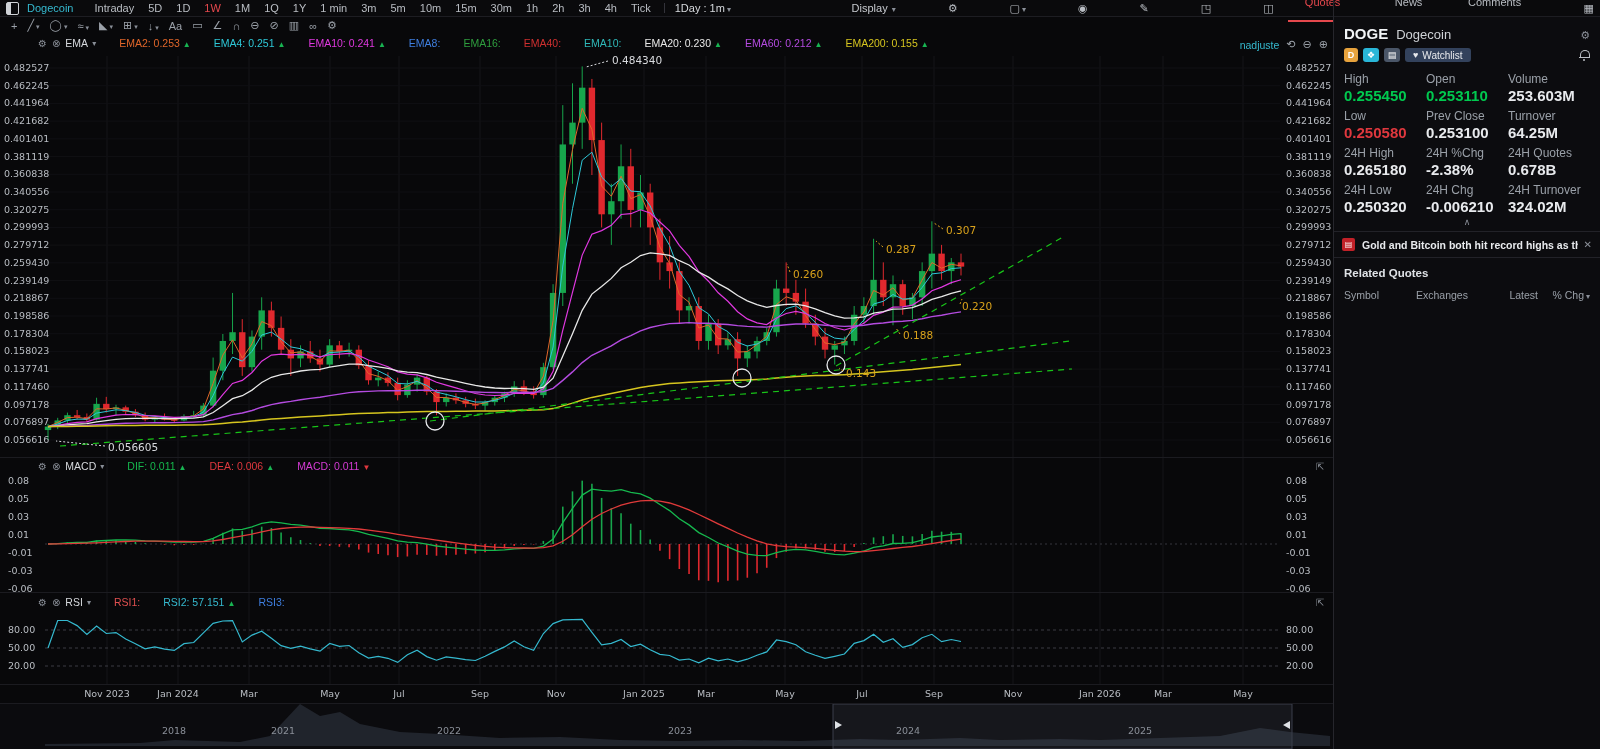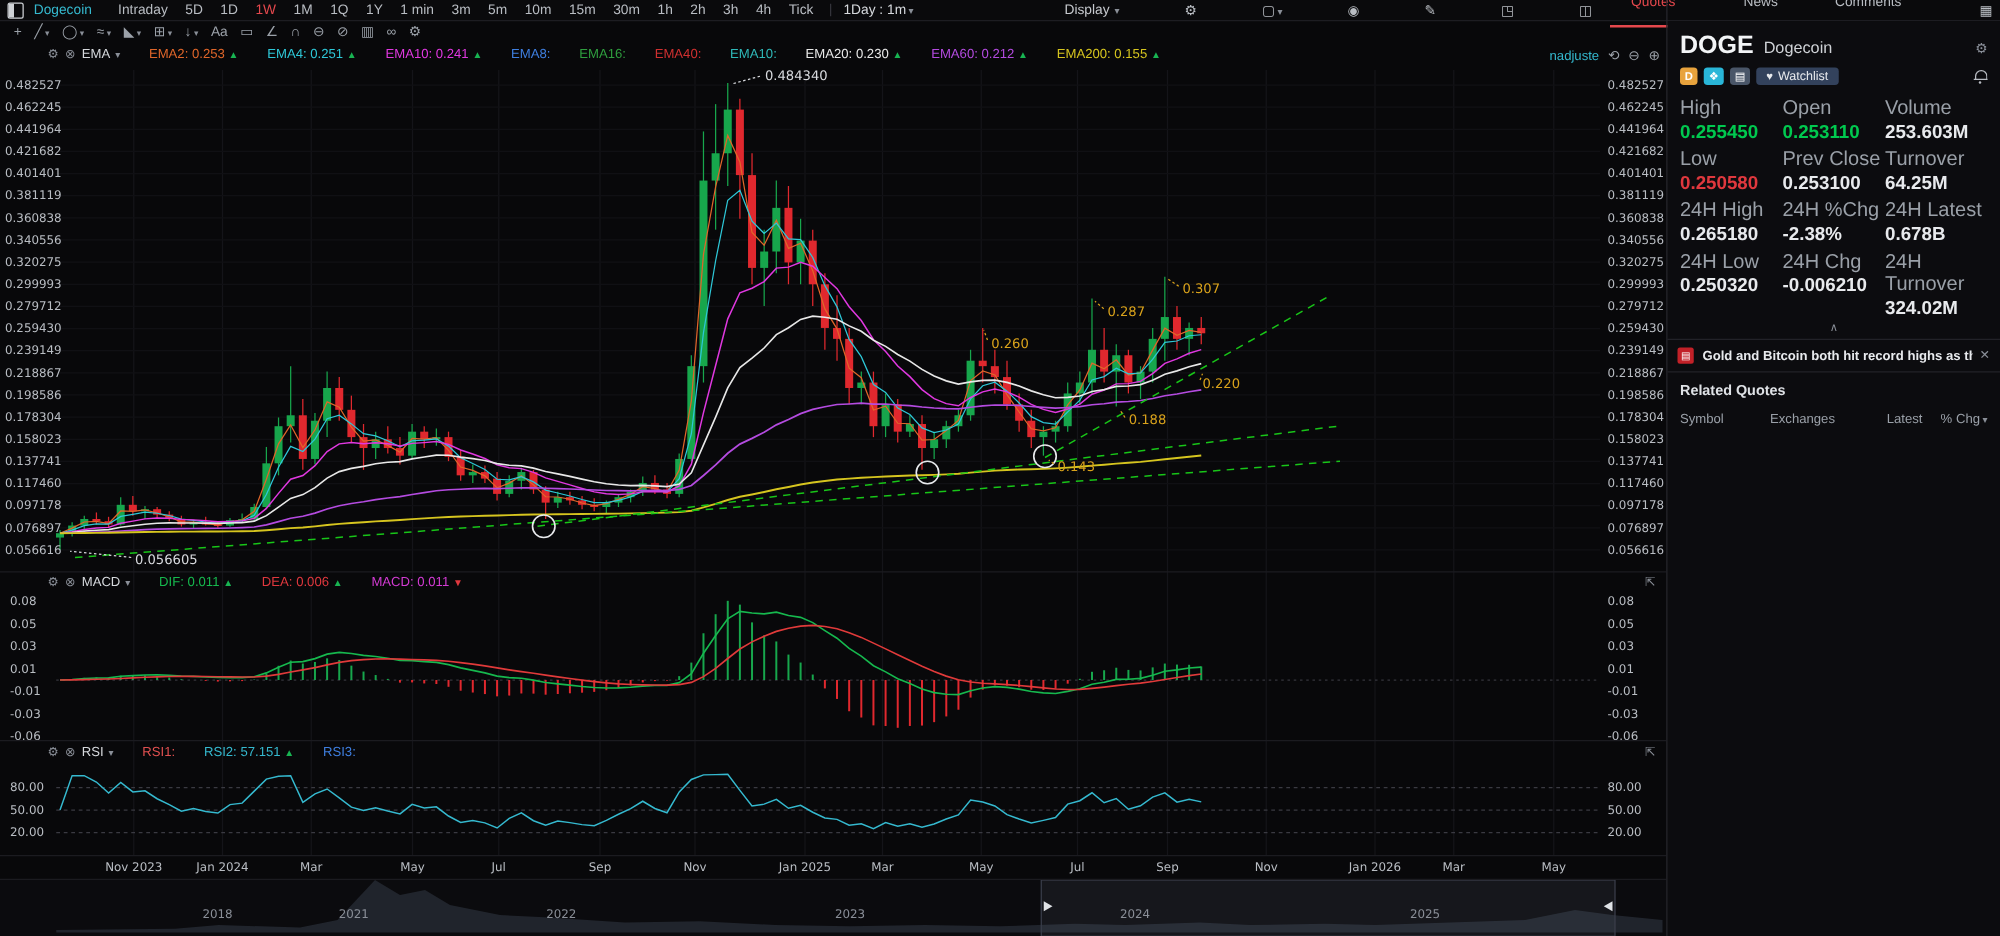--- a/index.html
+++ b/index.html
@@ -34,21 +34,21 @@
   .legend{position:absolute;display:flex;align-items:center;font-size:10.5px;z-index:4;white-space:nowrap;}
   .lg-ic{color:#8a8f98;font-size:10px;margin-right:5px;cursor:pointer;}
   .lg-name{color:#d6d9dd;margin-right:2px;cursor:pointer;}
   .lg-item{margin-left:23px;}
   .up{color:#18b452;font-size:8px;margin-left:3px;}
   .dn{color:#e0383e;font-size:8px;margin-left:3px;}
   .expand-ic{position:absolute;color:#8a8f98;font-size:10px;z-index:4;cursor:pointer;}
   
   #rpanel{position:absolute;left:1334px;top:17px;width:266px;height:732px;background:#0c0c0f;z-index:6;}
   #rp-head{padding:8px 10px 0 10px;display:flex;align-items:baseline;}
-  #rp-sym{font-size:20px;font-weight:bold;color:#f2f4f6;}
+  #rp-sym{font-size:15px;font-weight:bold;color:#f2f4f6;}
   #rp-name{font-size:13px;color:#cfd2d6;margin-left:8px;}
   #rp-gear{margin-left:auto;color:#8a8f98;font-size:11px;cursor:pointer;}
   #rp-pricerow{padding:3px 10px 0 10px;display:flex;align-items:baseline;}
   #rp-price{font-size:19px;font-weight:bold;color:#00c94f;letter-spacing:.2px;}
   #rp-arrow{color:#00c94f;font-size:13px;font-weight:bold;margin:0 3px;}
   #rp-chg,#rp-chgp{color:#00c94f;font-size:11px;font-weight:bold;margin-right:5px;}
   #rp-session{margin-left:auto;font-size:9.5px;color:#9aa0a8;}
   #rp-badges{padding:6px 10px 0 10px;display:flex;align-items:center;}
   .badge{height:14px;border-radius:3px;margin-right:5px;font-size:9px;font-weight:bold;color:#fff;
          display:flex;align-items:center;justify-content:center;cursor:pointer;}
@@ -56,21 +56,21 @@
   #bdg-tag{width:16px;background:#29b6d8;}
   #bdg-note{width:16px;background:#4a5668;}
   #bdg-watch{background:#33425c;color:#e8eaed;padding:0 8px;font-size:10px;font-weight:normal;}
   #bdg-watch .hrt{color:#e8eaed;margin-right:4px;font-size:9px;}
   #rp-bell{margin-left:auto;cursor:pointer;position:relative;width:11px;height:11px;}
   #rp-bell .bell-body{position:absolute;left:1px;top:0;width:8px;height:7px;border:1px solid #b9bdc3;border-bottom:none;border-radius:5px 5px 0 0;}
   #rp-bell .bell-base{position:absolute;left:0;top:7px;width:11px;height:1px;background:#b9bdc3;}
   #rp-bell .bell-dot{position:absolute;left:4px;top:9px;width:2px;height:2px;border-radius:50%;background:#b9bdc3;}
   #rp-stats{padding:8px 10px 0 10px;display:grid;grid-template-columns:1fr 1fr 1fr;row-gap:1px;}
   .st-cell{padding:2px 0;}
-  .st-lb{font-size:16px;color:#9aa0a8;}
+  .st-lb{font-size:12px;color:#9aa0a8;}
   .st-val{font-size:15px;font-weight:bold;color:#e8eaed;margin-top:1px;}
   .st-val.g{color:#00c94f;} .st-val.r{color:#e0383e;}
   #rp-collapse{text-align:center;color:#8a8f98;font-size:9px;height:12px;line-height:10px;cursor:pointer;}
   #rp-news{margin-top:2px;border-top:1px solid #222228;border-bottom:1px solid #222228;
            display:flex;align-items:center;padding:6px 8px;cursor:pointer;}
   #news-ic{width:13px;height:13px;border-radius:2px;background:#c22128;color:#fff;font-size:8px;
            display:flex;align-items:center;justify-content:center;margin-right:7px;flex:none;}
   #news-txt{font-size:10.5px;font-weight:bold;color:#e8eaed;white-space:nowrap;overflow:hidden;}
   #news-x{margin-left:auto;color:#8a8f98;font-size:10px;padding-left:6px;cursor:pointer;}
   #rp-related{padding:9px 10px 0 10px;}
@@ -681,21 +681,21 @@
         </div>
         <div class="st-cell">
           <div class="st-lb">24H High</div>
           <div class="st-val w">0.265180</div>
         </div>
         <div class="st-cell">
           <div class="st-lb">24H %Chg</div>
           <div class="st-val w">-2.38%</div>
         </div>
         <div class="st-cell">
-          <div class="st-lb">24H Latest</div>
+          <div class="st-lb">24H Quotes</div>
           <div class="st-val w">0.678B</div>
         </div>
         <div class="st-cell">
           <div class="st-lb">24H Low</div>
           <div class="st-val w">0.250320</div>
         </div>
         <div class="st-cell">
           <div class="st-lb">24H Chg</div>
           <div class="st-val w">-0.006210</div>
         </div>

